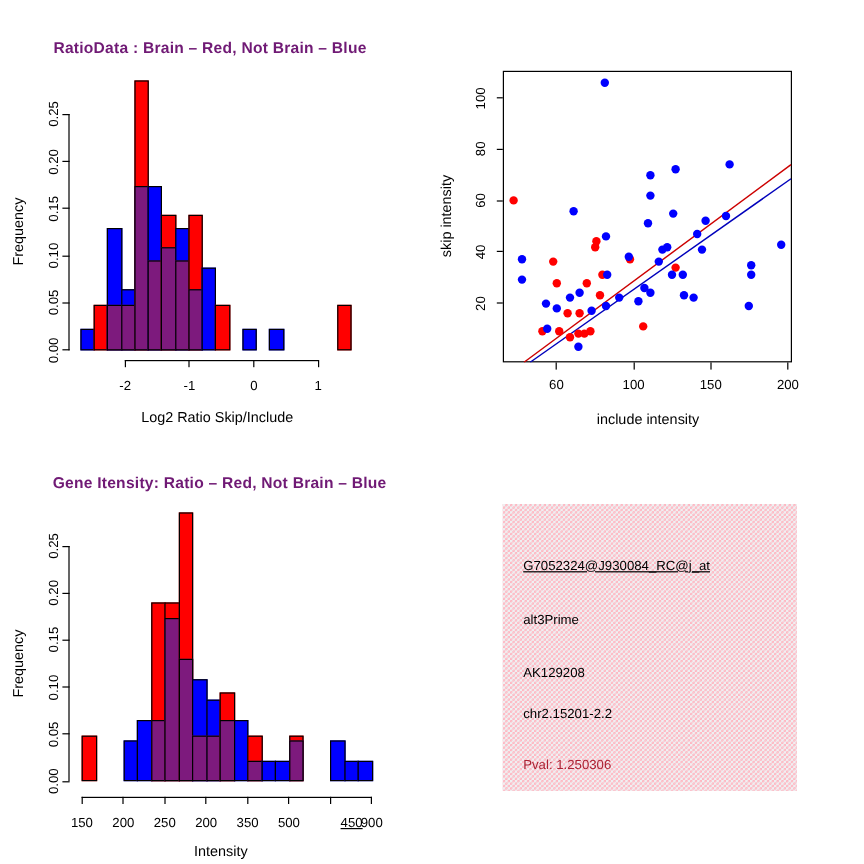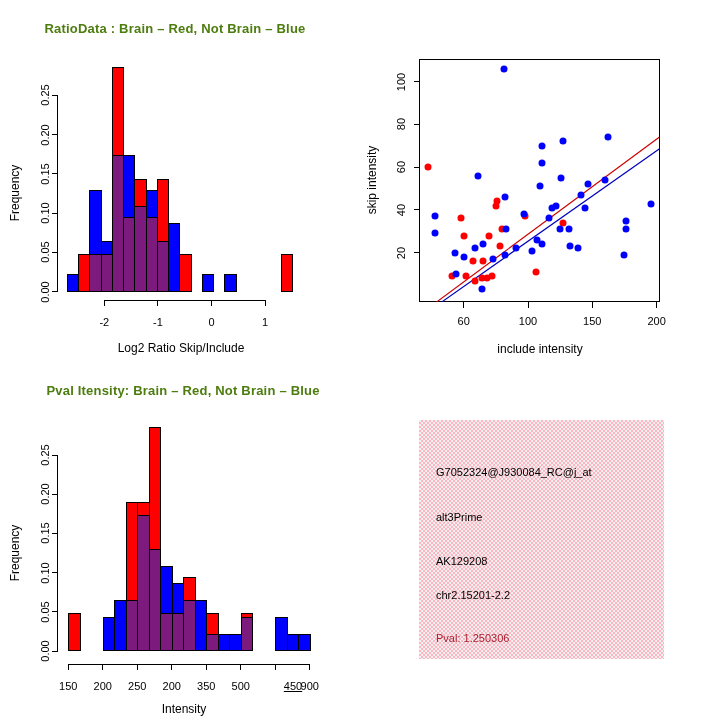--- a/index.html
+++ b/index.html
@@ -4,42 +4,42 @@
 <style>
   html,body{margin:0;padding:0;background:#fff;}
   .stage{position:relative;width:720px;height:720px;background:#ffffff;
          font-family:"Liberation Sans",sans-serif;overflow:hidden;}
   .line{position:absolute;background:#000;}
   .bar{position:absolute;box-sizing:border-box;border:1px solid #000;}
   .dot{position:absolute;width:7px;height:7px;border-radius:50%;transform:translate(-50%,-50%);}
   .tick-label{position:absolute;font-size:11px;color:#000;white-space:nowrap;
               transform:translate(-50%,-50%);}
   .tick-label.v{transform:translate(-50%,-50%) rotate(-90deg);}
-  .title{position:absolute;font-size:13px;font-weight:bold;color:#4d7c0f;white-space:nowrap;
-         transform:translate(-50%,-50%);letter-spacing:0.2px;}
+  .title{position:absolute;font-size:13px;font-weight:bold;color:#701a75;white-space:nowrap;
+         transform:translate(-50%,-50%);letter-spacing:0.2px;margin-top:12px;}
   .axis-label{position:absolute;font-size:12px;color:#000;white-space:nowrap;
               transform:translate(-50%,-50%);}
   .axis-label.v{transform:translate(-50%,-50%) rotate(-90deg);}
   .scatter-box{position:absolute;box-sizing:border-box;border:1px solid #000;background:transparent;}
   .scatter-svg{position:absolute;}
   .info-box{position:absolute;left:419px;top:420px;width:245px;height:239px;
             background-color:#f6ccd6;
             background-image:
               linear-gradient(45deg,#ffb6c1 25%,transparent 25%,transparent 75%,#ffb6c1 75%),
               linear-gradient(45deg,#ffb6c1 25%,#eff0f2 25%,#eff0f2 75%,#ffb6c1 75%);
             background-size:4px 4px;background-position:0 0,2px 2px;}
   .info-line{position:absolute;left:17px;font-size:11px;white-space:nowrap;transform:translateY(-50%);}
 </style>
 </head>
 <body>
 
 <div class="stage">
 
   <div class="title" style="left:175px;top:28px;">RatioData : Brain – Red, Not Brain – Blue</div>
-  <div class="title" style="left:183px;top:390px;">Pval Itensity: Brain – Red, Not Brain – Blue</div>
+  <div class="title" style="left:183px;top:390px;">Gene Itensity: Ratio – Red, Not Brain – Blue</div>
 
   <div class="axis-label" style="left:181px;top:348px;">Log2 Ratio Skip/Include</div>
   <div class="axis-label v" style="left:15px;top:193px;">Frequency</div>
 
   <div class="axis-label" style="left:540px;top:349px;">include intensity</div>
   <div class="axis-label v" style="left:372px;top:180px;">skip intensity</div>
 
   <div class="axis-label" style="left:184px;top:709px;">Intensity</div>
   <div class="axis-label v" style="left:15px;top:553px;">Frequency</div>
 
@@ -221,19 +221,19 @@
       <div class="dot" style="left: 588.442px; top: 184.252px; background: rgb(0, 0, 255);"></div>
       <div class="dot" style="left: 605.16px; top: 179.974px; background: rgb(0, 0, 255);"></div>
       <div class="dot" style="left: 607.732px; top: 137.194px; background: rgb(0, 0, 255);"></div>
       <div class="dot" style="left: 624.45px; top: 254.839px; background: rgb(0, 0, 255);"></div>
       <div class="dot" style="left: 625.736px; top: 220.615px; background: rgb(0, 0, 255);"></div>
       <div class="dot" style="left: 625.736px; top: 229.171px; background: rgb(0, 0, 255);"></div>
       <div class="dot" style="left: 651.456px; top: 203.503px; background: rgb(0, 0, 255);"></div>
     </div>
 
   <div class="info-box" id="info-box">
-      <div class="info-line" style="top: 51.7px; color: rgb(0, 0, 0);">G7052324@J930084_RC@j_at</div>
+      <div class="info-line" style="top: 51.7px; color: rgb(0, 0, 0); text-decoration: underline;">G7052324@J930084_RC@j_at</div>
       <div class="info-line" style="top: 96.7px; color: rgb(0, 0, 0);">alt3Prime</div>
       <div class="info-line" style="top: 141px; color: rgb(0, 0, 0);">AK129208</div>
       <div class="info-line" style="top: 175px; color: rgb(0, 0, 0);">chr2.15201-2.2</div>
       <div class="info-line" style="top: 218.3px; color: rgb(170, 34, 51);">Pval: 1.250306</div>
     </div>
 </div>
 
 </body></html>

